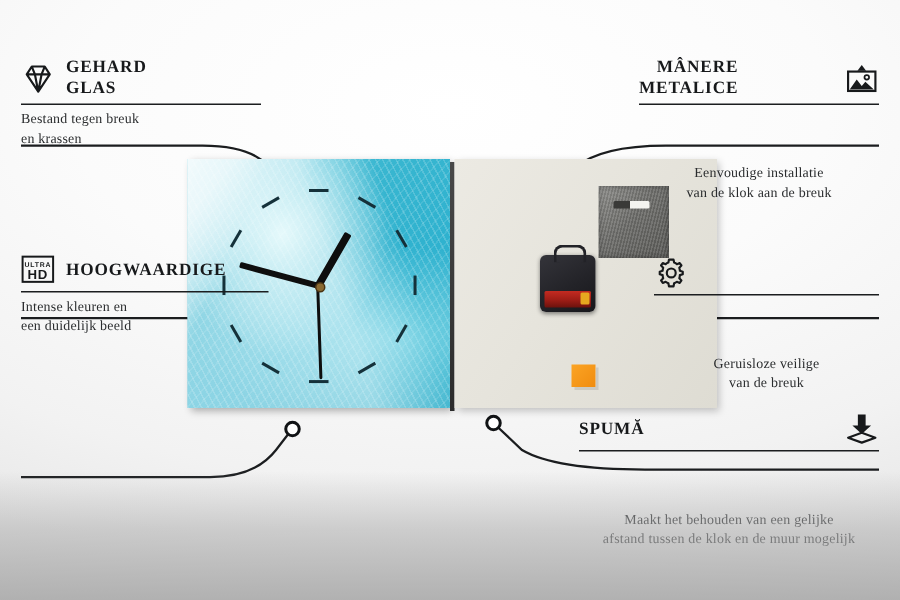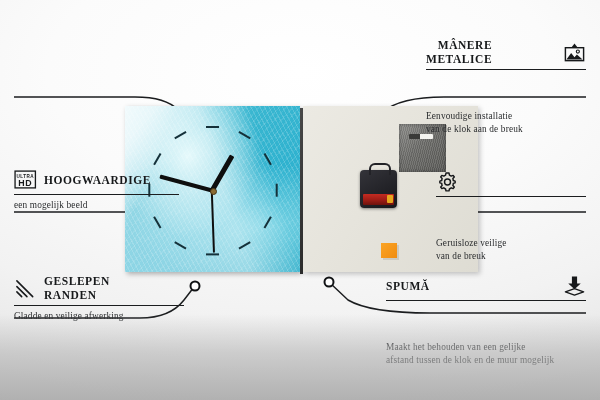--- a/index.html
+++ b/index.html
@@ -83,21 +83,21 @@
   }
   .ctitle .words{display:flex;flex-direction:column;}
   .rule{height:1.4px;background:#1b1d1f;margin:3px 0 4px;}
   .cdesc{font-size:9.3px;color:#2a2c2e;line-height:12.4px;letter-spacing:.15px;}
   .ico{width:23px;height:23px;flex:0 0 23px;display:block;}
 
   .left .ctitle{justify-content:flex-start;}
   .left .cdesc{text-align:left;}
   .right .ctitle{justify-content:space-between;}
   .right .words{align-items:flex-end;text-align:right;}
-  .right .cdesc{text-align:left;margin-top:40px;}
+  .right .cdesc{text-align:center;margin-top:40px;}
 
   svg.leader{position:absolute;left:0;top:0;width:600px;height:400px;pointer-events:none;}
 </style>
 </head>
 <body>
 
 <div id="stage">
 
   <svg class="leader" viewBox="0 0 600 400">
     <g fill="none" stroke="#1b1d1f" stroke-width="1.5">
@@ -147,57 +147,55 @@
       <div class="movement">
         <div class="loop"></div>
         <div class="battery">
           <div class="plus"></div>
         </div>
       </div>
       <div class="spacer"></div>
     </div>
   </div>
 
+  <div class="callout left" style="left:14px;top:38px;width:160px;">
+    <div class="ctitle">
+      <svg class="ico" viewBox="0 0 24 24">
+        <path d="M4 9 L12 21 L20 9 L16.5 3.5 L7.5 3.5 Z M4 9 H20 M7.5 3.5 L9.7 9 L12 21 M16.5 3.5 L14.3 9 L12 21 M9.7 9 H14.3" fill="none" stroke="#17191b" stroke-width="1.5" stroke-linejoin="round"></path>
+      </svg>
+      <span class="words">
+        <span>GEHARD</span>
+        <span>GLAS</span>
+      </span>
+    </div>
+    <div class="rule"></div>
+    <div class="cdesc">
+      <div>Bestand tegen breuk</div>
+      <div>en krassen</div>
+    </div>
+  </div>
 
   <div class="callout left" style="left:14px;top:168px;width:165px;">
     <div class="ctitle">
       <svg class="ico" viewBox="0 0 26 24">
         <rect x="1.2" y="2.5" width="23" height="19" fill="none" stroke="#17191b" stroke-width="1.5"></rect>
         <text x="12.7" y="10" font-family="Liberation Sans, sans-serif" font-size="5.2" text-anchor="middle" fill="#17191b">ultra</text>
         <text x="12.7" y="19" font-family="Liberation Sans, sans-serif" font-size="10" font-weight="bold" text-anchor="middle" fill="#17191b">HD</text>
       </svg>
       <span class="words">
         <span>HOOGWAARDIGE</span>
       </span>
     </div>
     <div class="rule"></div>
     <div class="cdesc">
-      <div>een mogelijk beeld</div>
-    </div>
-  </div>
-
-  <div class="callout left" style="left:14px;top:274px;width:170px;">
-    <div class="ctitle">
-      <svg class="ico" viewBox="0 0 24 24">
-        <g stroke="#17191b" stroke-width="1.6" stroke-linecap="round">
-          <line x1="3" y1="4" x2="19.5" y2="20.5"></line>
-          <line x1="3" y1="10" x2="13.5" y2="20.5"></line>
-          <line x1="3" y1="15.5" x2="8" y2="20.5"></line>
-        </g>
-      </svg>
-      <span class="words">
-        <span>GESLEPEN</span>
-        <span>RANDEN</span>
-      </span>
-    </div>
-    <div class="rule"></div>
-    <div class="cdesc">
-      <div>Gladde en veilige afwerking</div>
-    </div>
-  </div>
+      <div>Intense kleuren en</div>
+      <div>een duidelijk beeld</div>
+    </div>
+  </div>
+
 
   <div class="callout right" style="left:426px;top:38px;width:160px;">
     <div class="ctitle">
       <span class="words">
         <span>MÂNERE</span>
         <span>METALICE</span>
       </span>
       <svg class="ico" viewBox="0 0 24 24">
         <path d="M12 2.5 L9 6.5 H15 Z" fill="#17191b"></path>
         <rect x="2.5" y="7" width="19" height="13.5" fill="none" stroke="#17191b" stroke-width="1.5"></rect>

